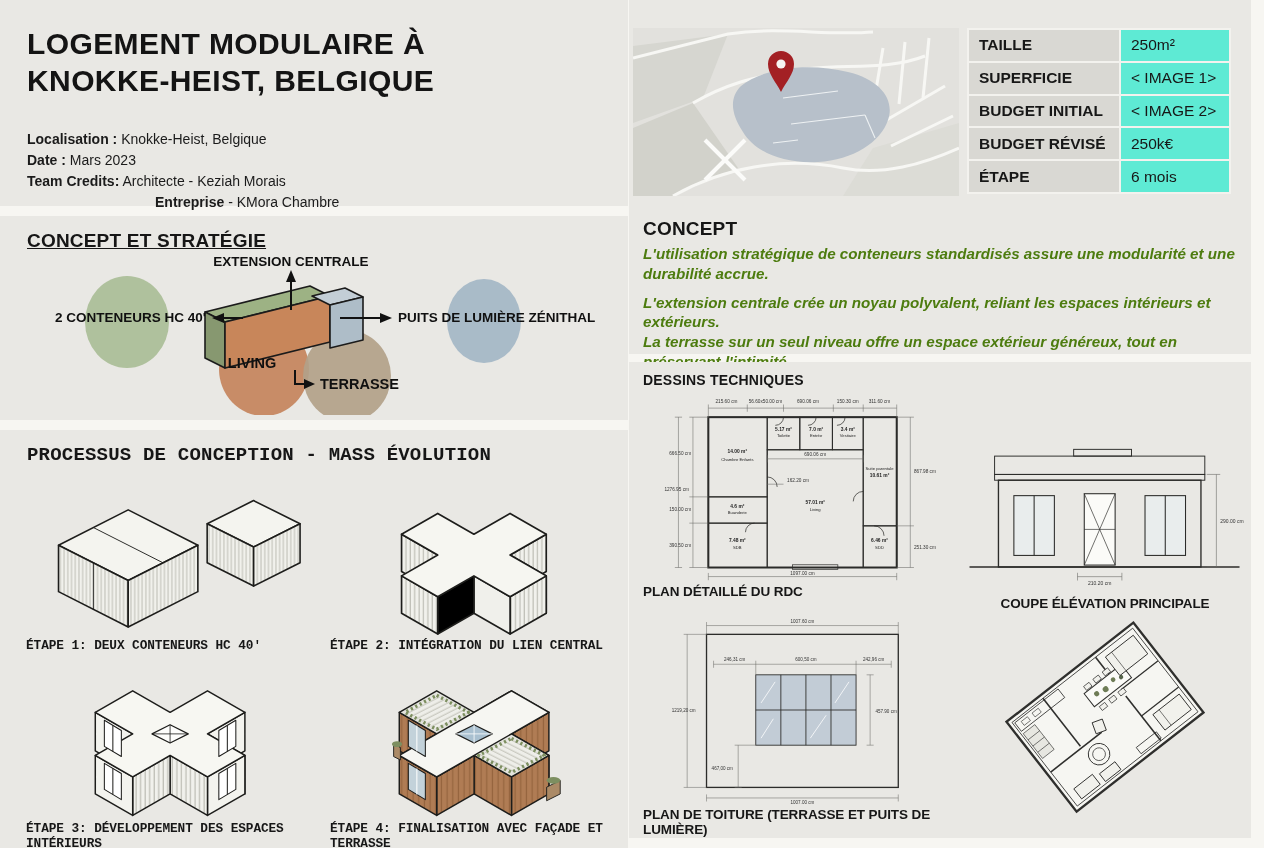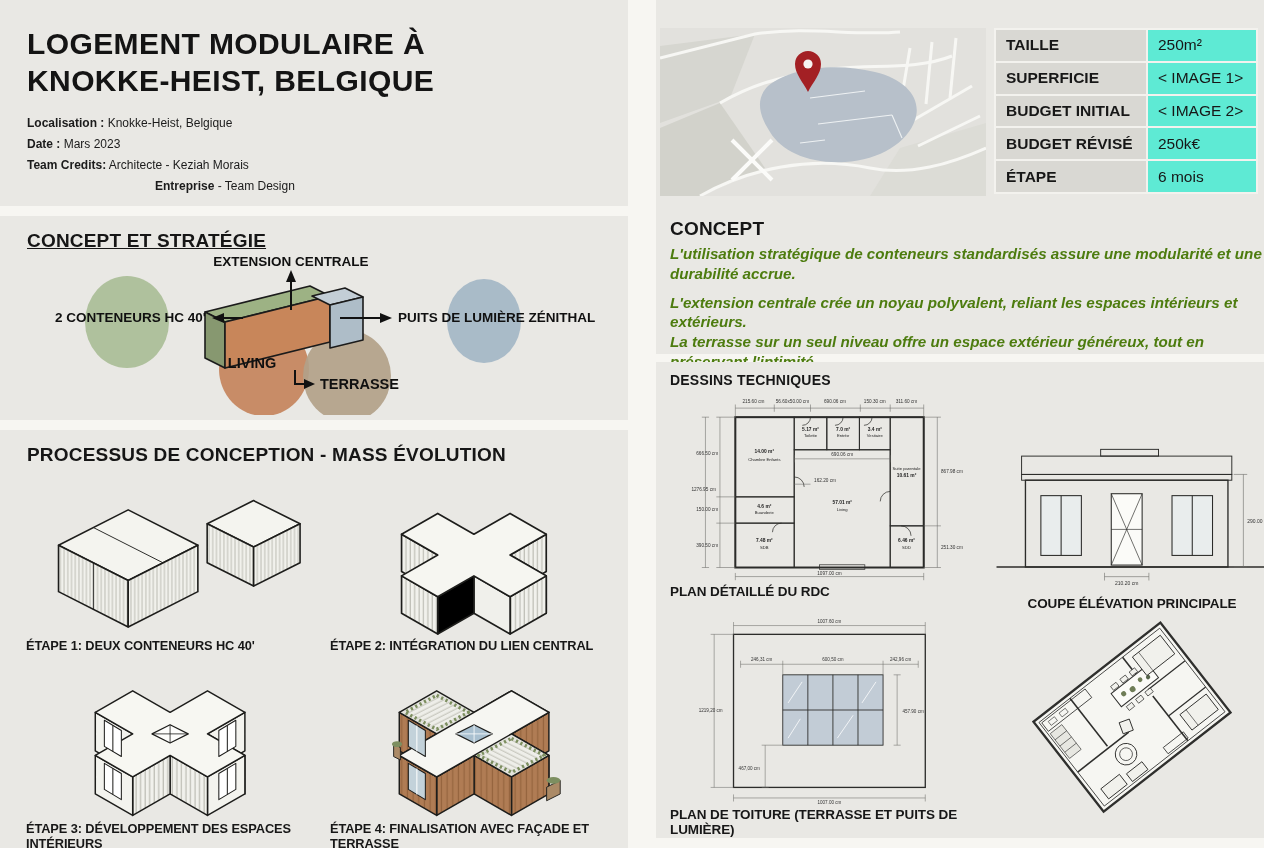--- a/index.html
+++ b/index.html
@@ -1,31 +1,31 @@
 <!DOCTYPE html>
 <html><head>
 <meta charset="utf-8">
 <style>
   * { margin:0; padding:0; box-sizing:border-box; }
   html,body { width:1264px; height:848px; }
   body { font-family:"Liberation Sans", sans-serif; background:#f7f6f2; color:#171717; overflow:hidden; }
-  .board { width:1264px; height:848px; display:grid; grid-template-columns:628px 622px; column-gap:28px; background:#f7f6f2; }
+  .board { width:1264px; height:848px; display:grid; grid-template-columns:628px 622px; column-gap:1px; background:#f7f6f2; }
   .col { display:flex; flex-direction:column; }
   .panel { background:#e9e8e4; }
   .col-left .p1 { height:206px; }
   .col-left .p2 { height:204px; margin-top:10px;text-decoration:underline; }
-  .col-left .p3 { height:418px; margin-top:10px; }
+  .col-left .p3 { height:418px; margin-top:10px;font-family:Liberation Mono, monospace; }
   .col-right .p4 { height:206px; }
   .col-right .p5 { height:148px; }
   .col-right .p6 { height:476px; margin-top:8px; }
 
   
   .hdr { padding:26px 0 0 27px; }
   .title { font-size:30px; font-weight:800; letter-spacing:.4px; line-height:1.22; color:#141414; }
-  .meta { margin-top:14px; font-size:12px; line-height:21px; color:#1b1b1b; }
+  .meta { margin-top:30px; font-size:14px; line-height:21px; color:#1b1b1b; }
   .meta b { font-weight:700; }
   .meta .indent { padding-left:128px; }
 
   
   .p4 { display:flex; padding:28px 20px 0 4px; gap:8px; }
   .map { width:326px; height:168px; flex:none; overflow:hidden; }
   .info-table { flex:1; border-collapse:collapse; height:166px; }
   .info-table td { border:2px solid #f3f2ee; padding:4px 10px; vertical-align:middle; }
   .info-table td.lbl { background:#d9d8d3; font-weight:700; font-size:15.5px; width:152px; }
   .info-table td.val { background:#5eead4; font-size:15.5px; }
@@ -99,21 +99,21 @@
 
     <section class="panel p1 hdr">
       <div class="title">
         <div>LOGEMENT MODULAIRE À</div>
         <div>KNOKKE-HEIST, BELGIQUE</div>
       </div>
       <div class="meta">
         <div><b>Localisation :</b> <span>Knokke-Heist, Belgique</span></div>
         <div><b>Date :</b> <span>Mars 2023</span></div>
         <div><b>Team Credits:</b> <span>Architecte - Keziah Morais</span></div>
-        <div class="indent"><b>Entreprise</b> <span>- Team Design</span></div>
+        <div class="indent"><b>Entreprise</b> <span>- KMora Chambre</span></div>
       </div>
     </section>
 
     <section class="panel p2">
       <h2 class="sec">CONCEPT ET STRATÉGIE</h2>
       <svg class="concept-svg" viewBox="0 0 628 163">
         <ellipse cx="127" cy="70" rx="42" ry="46" fill="#a9bc95" opacity=".9"></ellipse>
         <ellipse cx="264" cy="117" rx="45" ry="47" fill="#c4835c" opacity=".92"></ellipse>
         <ellipse cx="347" cy="124" rx="44" ry="46" fill="#b2a189" opacity=".92"></ellipse>
         <ellipse cx="484" cy="69" rx="37" ry="42" fill="#a3b6c6" opacity=".92"></ellipse>

